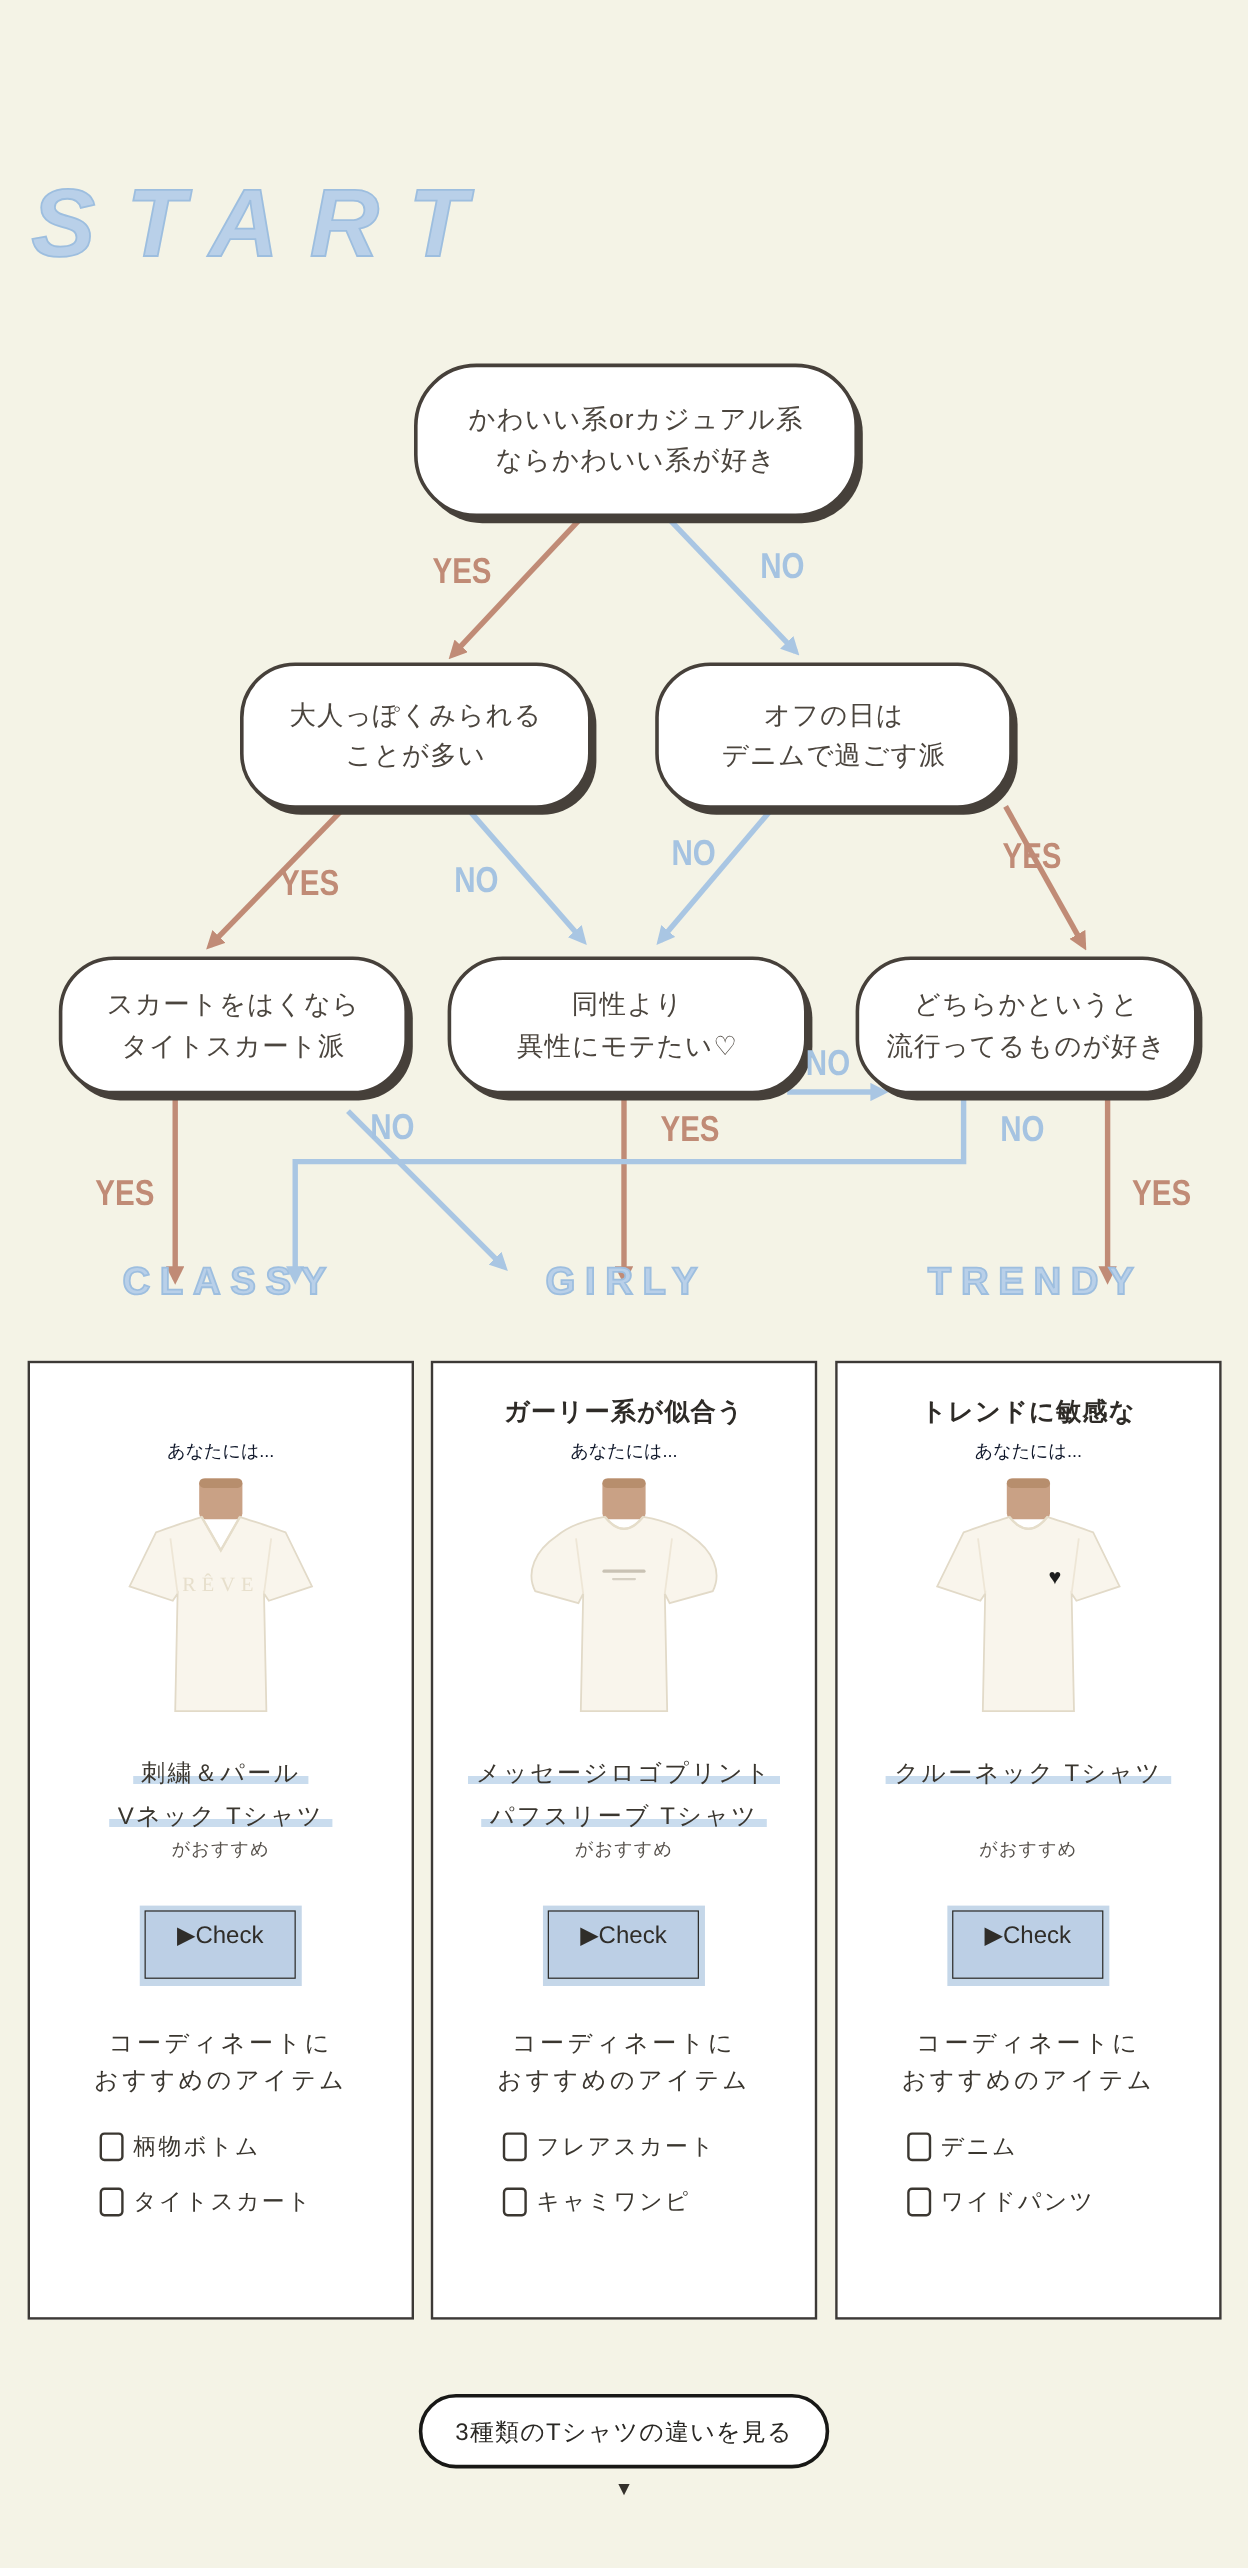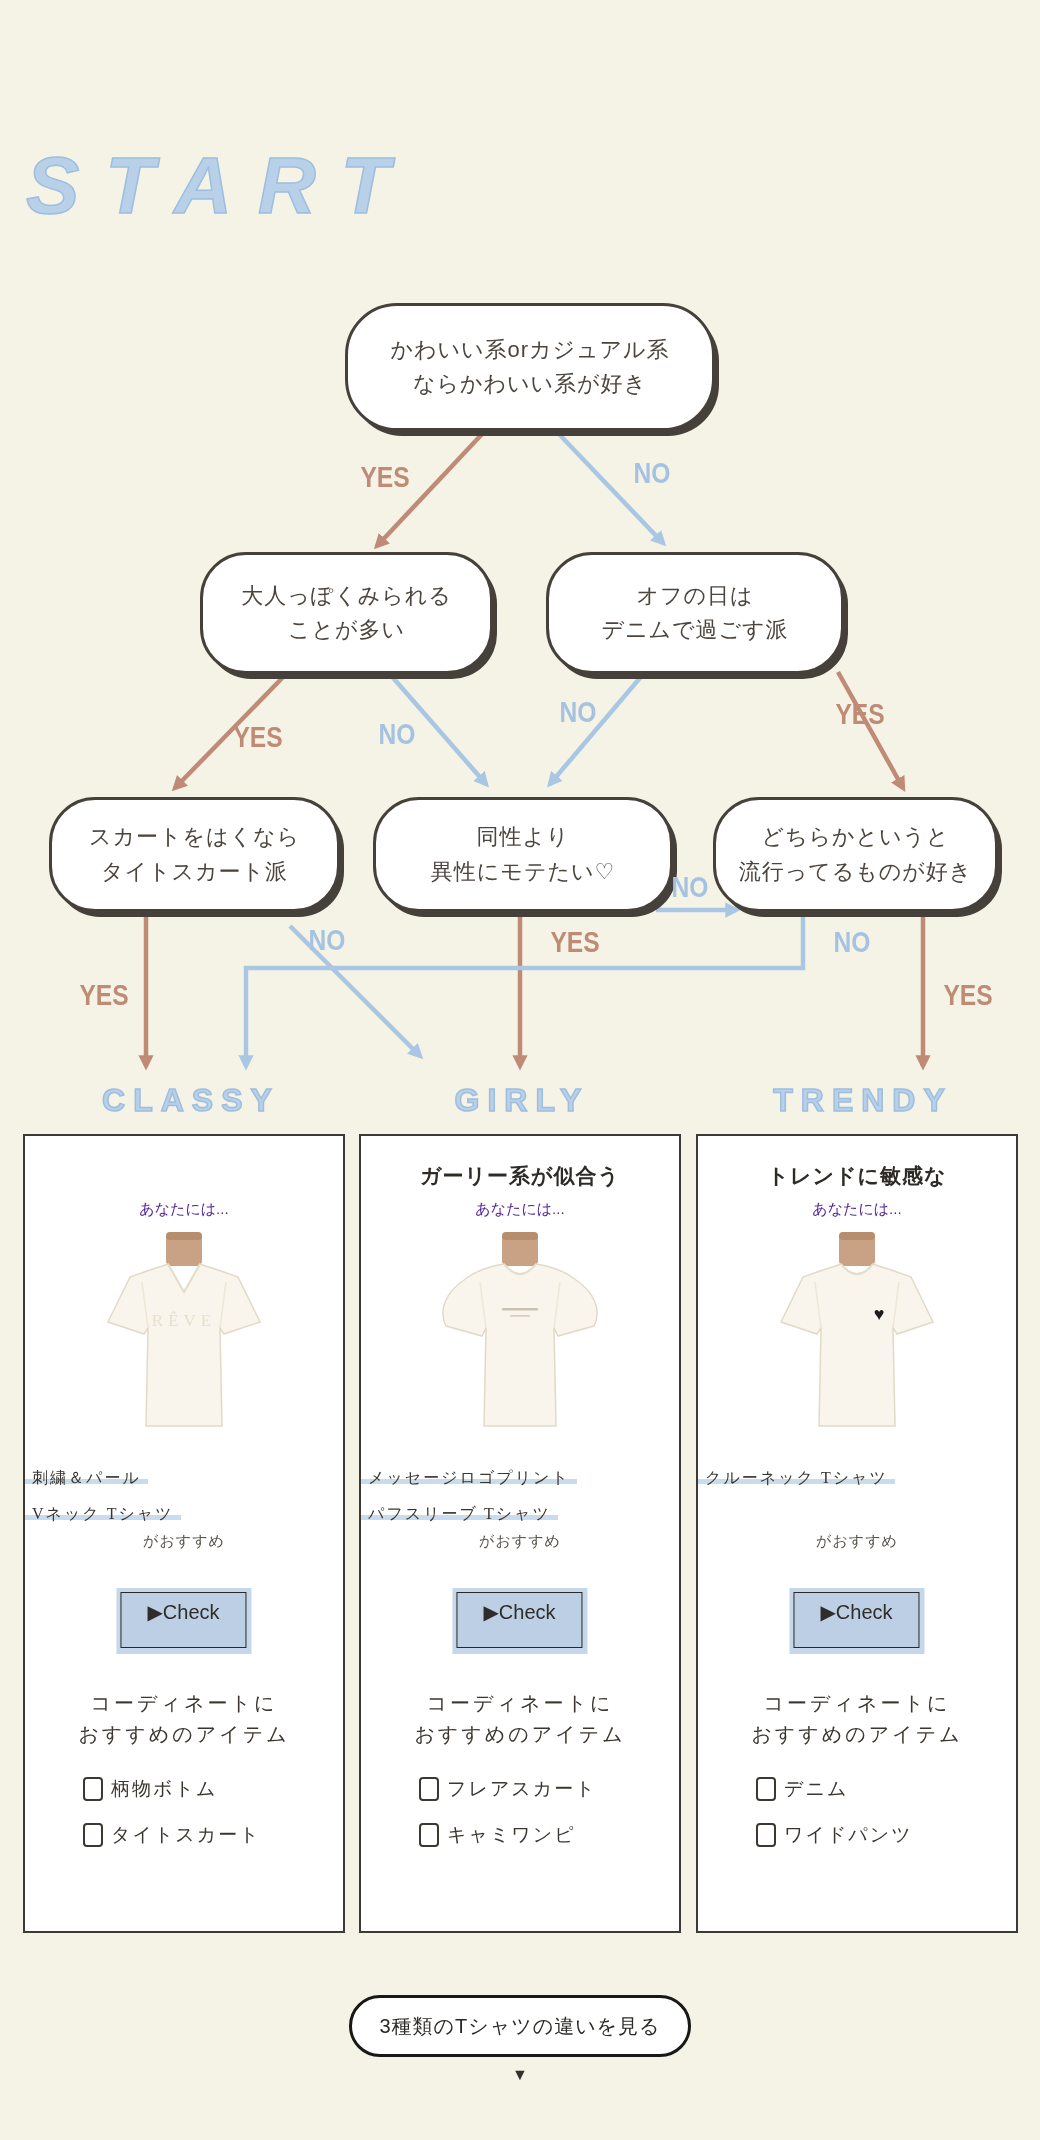--- a/index.html
+++ b/index.html
@@ -35,35 +35,35 @@
     display:flex;flex-direction:column;justify-content:center;align-items:center;
   }
   .qline{font-size:22px;letter-spacing:1px;line-height:1.55;color:#4b453e;text-align:center;}
   .flag{
     position:absolute;font-size:30px;font-weight:bold;
     transform:translate(-50%,-50%) scaleX(.82);white-space:nowrap;
   }
   .flag.yes{color:#c08b76;}
   .flag.no{color:#a5c3e1;}
   .result{
-    position:absolute;top:1082px;transform:translateX(-50%);
+    position:absolute;top:1049px;transform:translateX(-50%);
     font-size:32px;letter-spacing:8px;text-indent:8px;white-space:nowrap;
   }
   
   .card{
     position:absolute;top:1134px;width:322px;height:799px;
     background:#ffffff;border:2.5px solid #3c3936;box-sizing:border-box;
   }
   .card-heading{position:absolute;top:26px;left:0;width:100%;text-align:center;
     font-size:21px;font-weight:bold;letter-spacing:1px;color:#2e2b27;}
   .card-sub{position:absolute;top:64px;left:0;width:100%;text-align:center;
-    font-size:15px;color:#4c1d95;}
+    font-size:15px;color:#0f172a;}
   .shirt{position:absolute;top:94px;left:50%;transform:translateX(-50%);}
-  .product{position:absolute;top:324px;left:0;width:100%;
-    font-size:16px;letter-spacing:2px;line-height:36px;color:#3a362f;font-family:Liberation Serif, serif;}
+  .product{position:absolute;top:324px;left:0;width:100%;text-align:center;
+    font-size:20px;letter-spacing:2px;line-height:36px;color:#3a362f;}
   .hl{background:linear-gradient(transparent 60%,#c9dcee 60%,#c9dcee 90%,transparent 90%);
     padding:0 7px;}
   .note{position:absolute;top:396px;left:0;width:100%;text-align:center;
     font-size:15px;color:#55504a;letter-spacing:1px;}
   .check-outer{position:absolute;top:452px;left:50%;transform:translateX(-50%);
     background:#c5d7e9;padding:4px 5px 6px 4px;cursor:pointer;}
   .check-inner{border:1.5px solid #2a2925;background:#bccfe5;color:#2f2d29;
     font-size:20px;padding:7px 26px 23px;white-space:nowrap;}
   .coord{position:absolute;top:552px;left:0;width:100%;text-align:center;
     font-size:20px;letter-spacing:3px;line-height:31px;color:#3a362f;}

